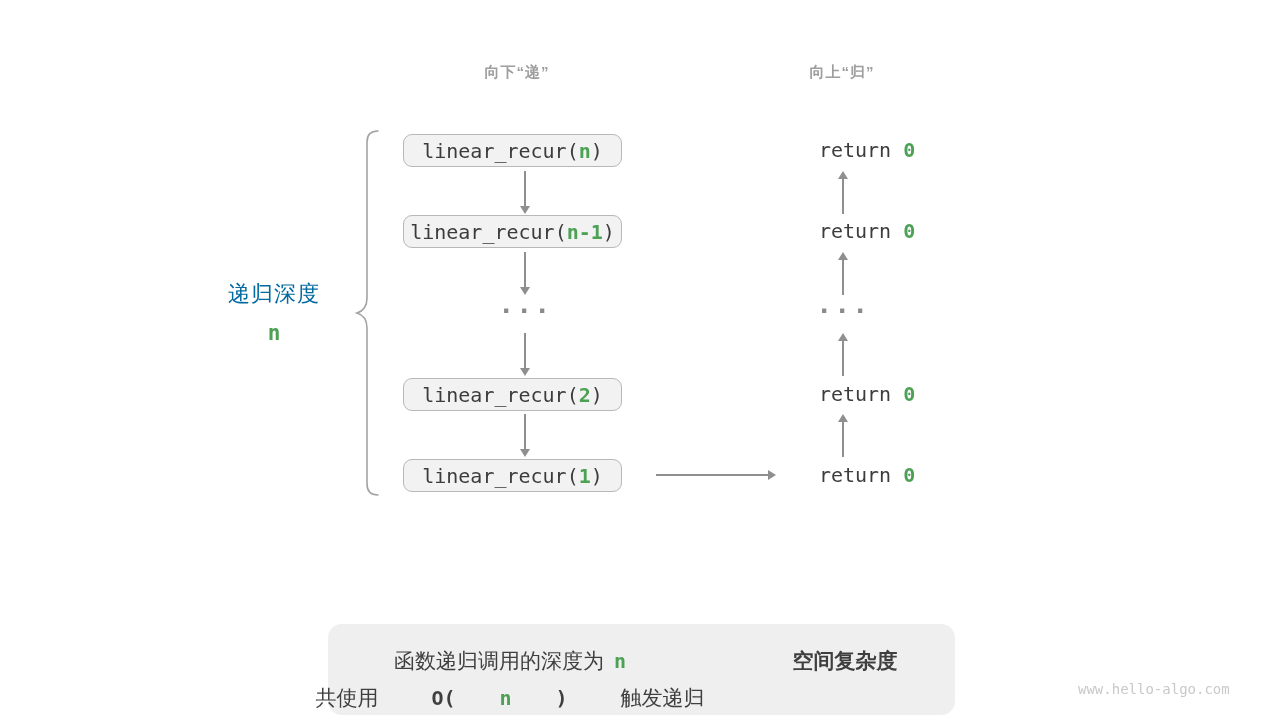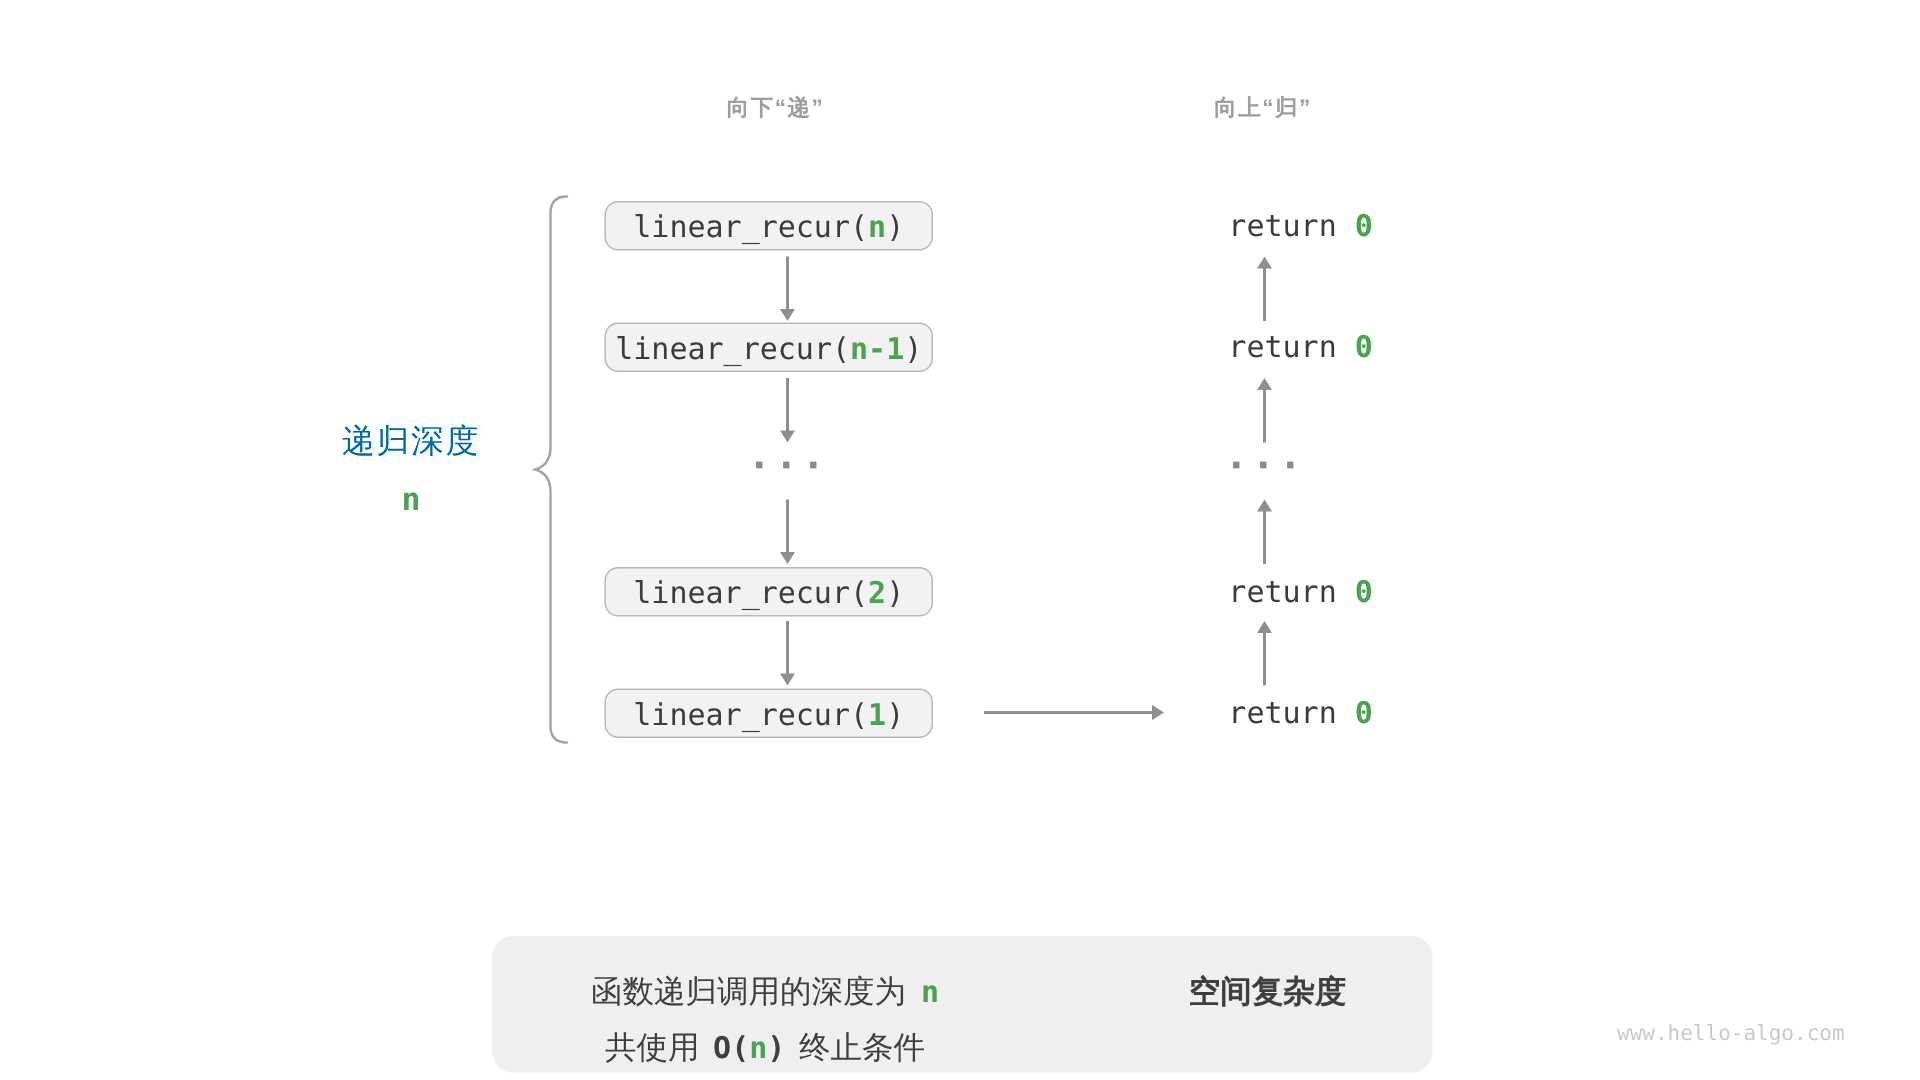--- a/index.html
+++ b/index.html
@@ -139,26 +139,26 @@
   <div class="arr-v up" style="left:842px; top:421px; height:36px;"></div>
 
   <div class="arr-h right" style="left:656px; top:474px; width:112px;"></div>
 
   <div class="abs summary-box">
     <div class="abs" style="left:182px; top:23px; transform:translateX(-50%);">
       <div class="sum-line">
         <span>函数递归调用的深度为</span>
         <span class="sum-var" style="margin-left:10px;">n</span>
       </div>
-      <div class="sum-line" style="margin-top:9px;">
+      <div class="sum-line" style="margin-top:9px;gap:44px;">
         <span>共使用</span>
         <span class="sum-mono" style="margin-left:9px;">O(</span>
           <span class="sum-var">n</span>
           <span class="sum-mono">)</span>
-        <span style="margin-left:9px;">终止条件</span>
+        <span style="margin-left:9px;">触发递归</span>
       </div>
     </div>
 
     <div class="abs" style="left:517px; top:23px; transform:translateX(-50%); text-align:center;">
       <div class="sum-title">空间复杂度</div>
     </div>
   </div>
 
   <div class="abs watermark" style="left:1078px; top:681px;">www.hello-algo.com</div>
 

